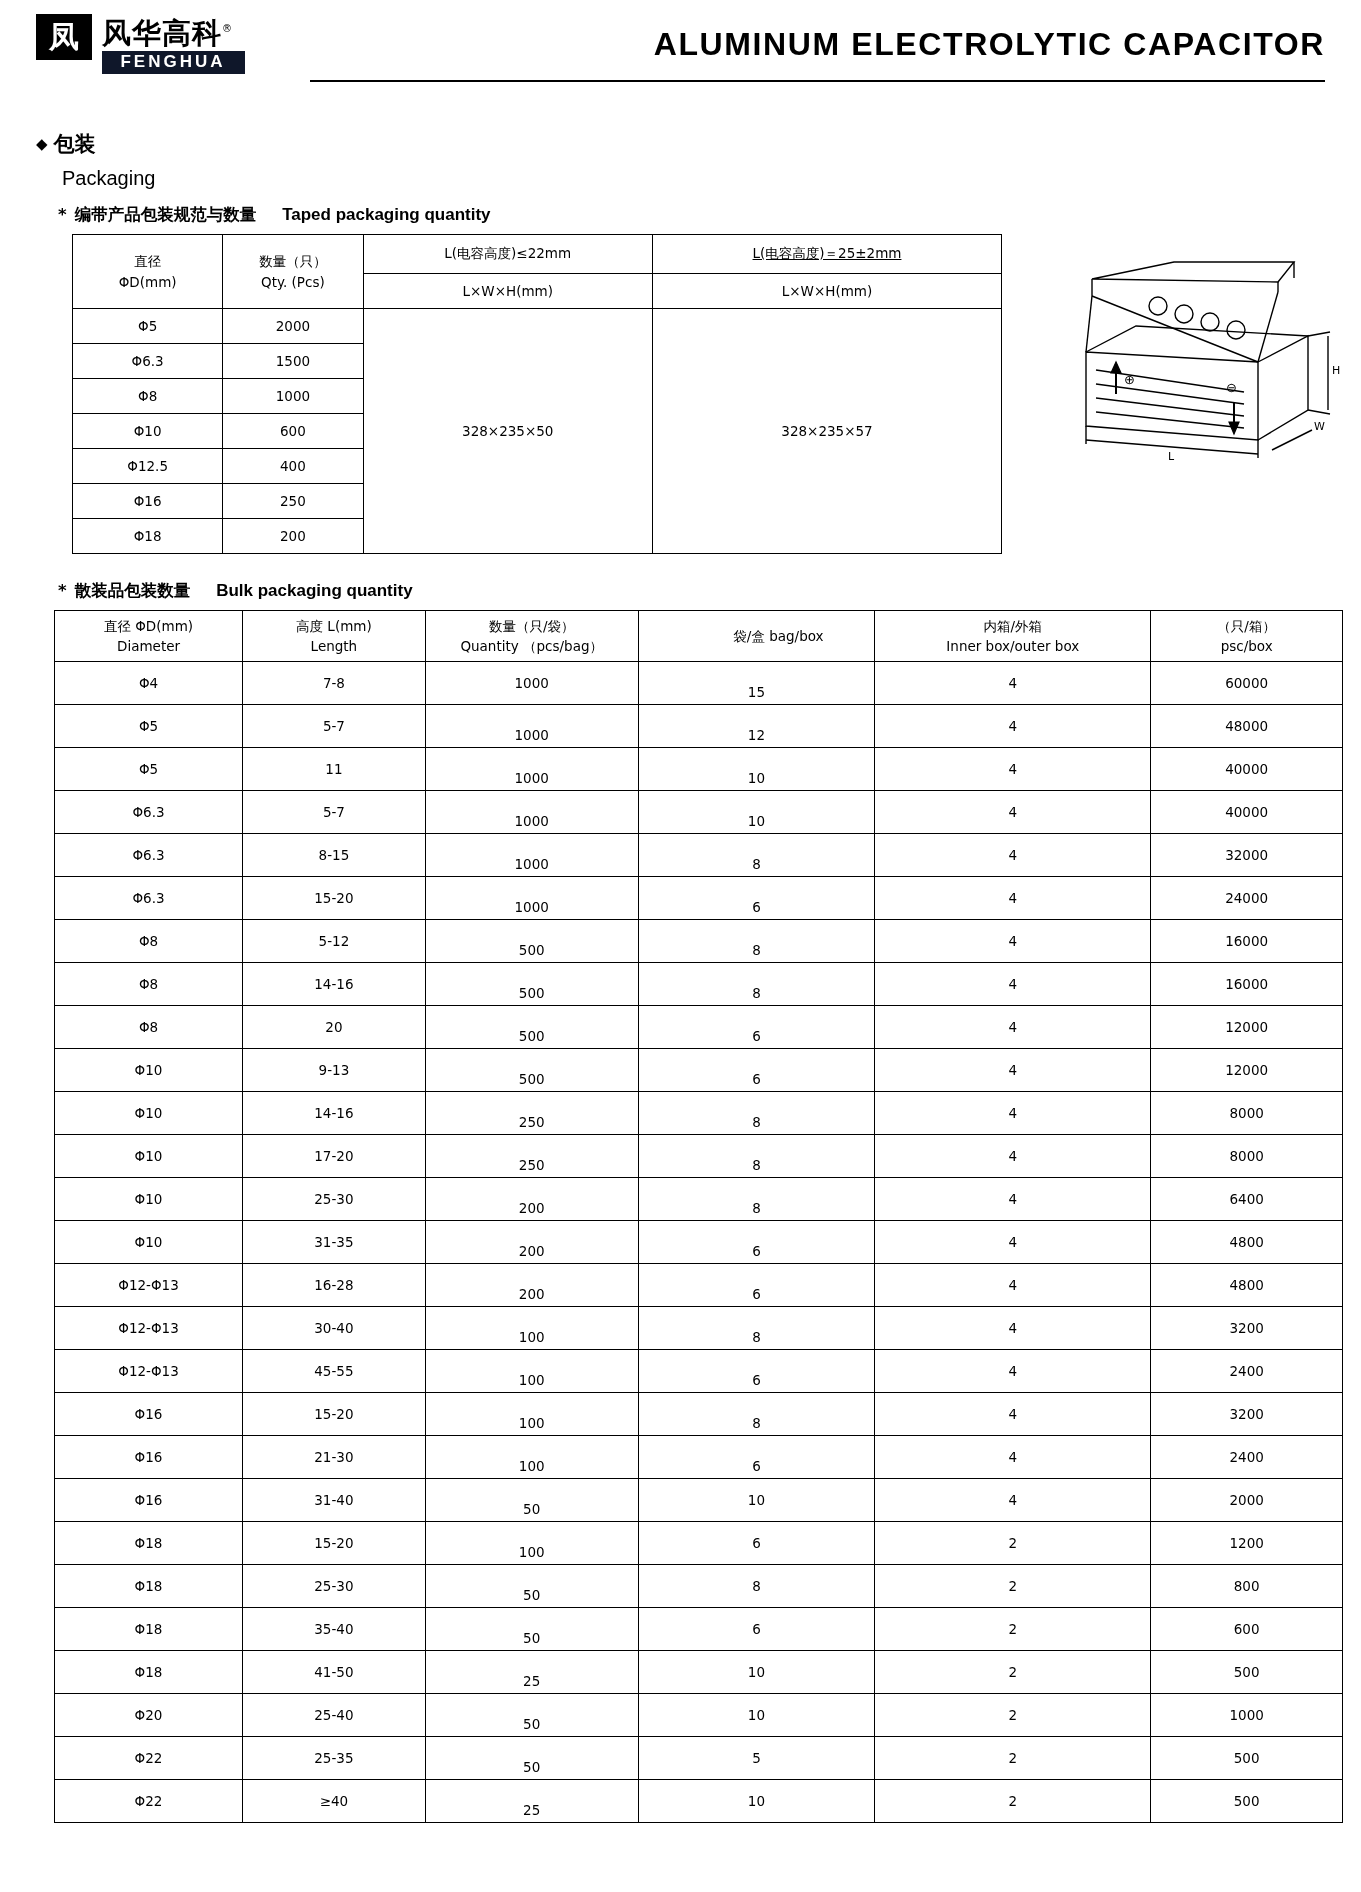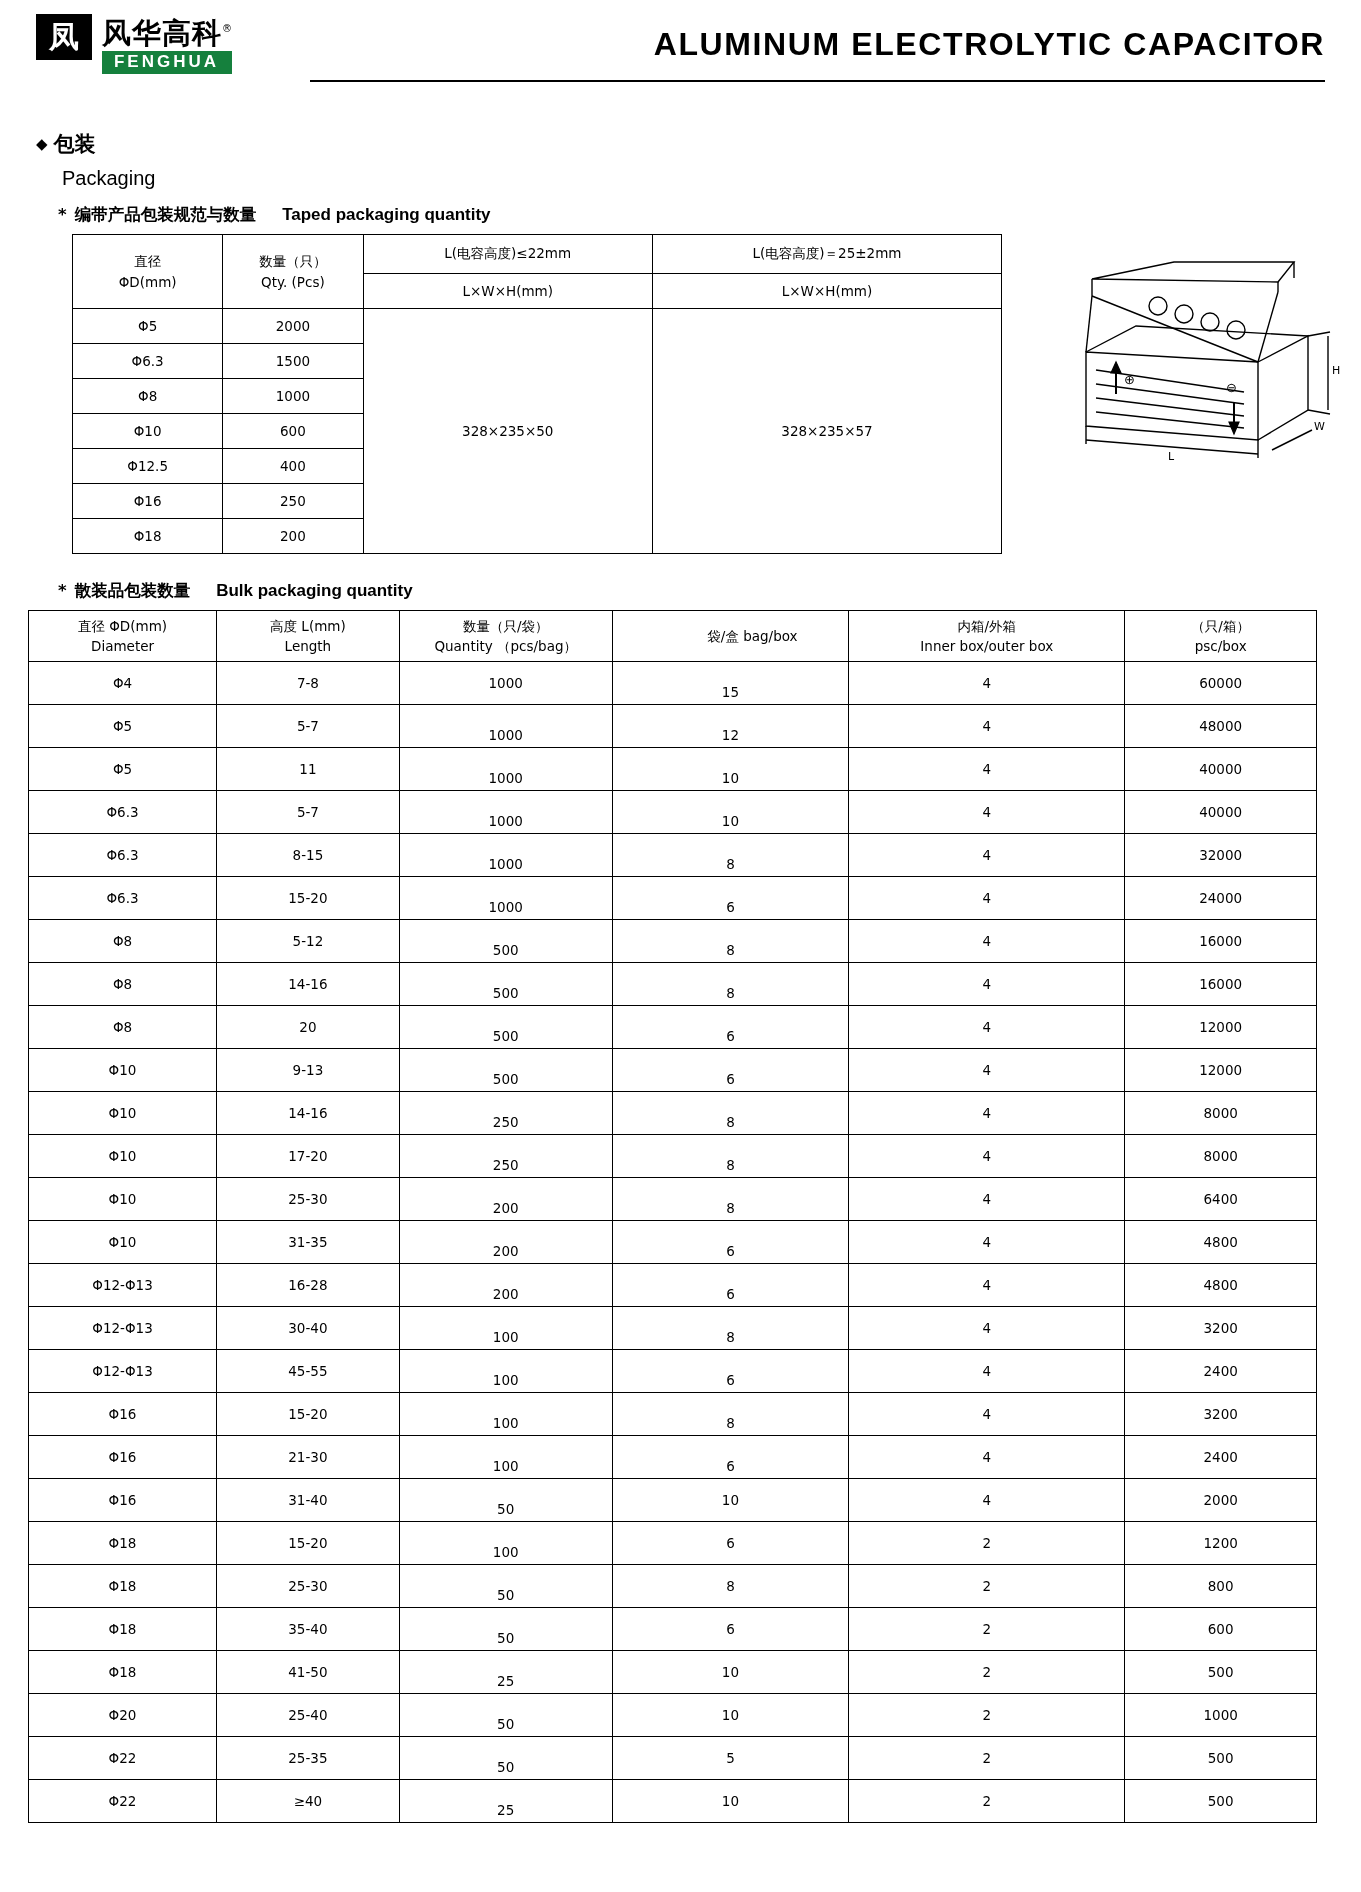--- a/index.html
+++ b/index.html
@@ -68,28 +68,28 @@
     font-family: "DejaVu Sans", sans-serif;
     position: relative;
   }
   .logo-cn .reg {
     font-size: 10px;
     vertical-align: super;
     font-weight: normal;
   }
   .logo-en {
     margin-top: 3px;
-    background: #15803d;
+    background: #0f172a;
     color: #fff;
     font-size: 17px;
     font-weight: bold;
     letter-spacing: 3px;
     padding: 1px 5px 2px 4px;
     text-align: center;
-    width: 130px;
+    width: 143px;
     box-sizing: border-box;
   }
   .header-title {
     position: absolute;
     right: 36px;
     top: 26px;
     font-size: 32px;
     font-weight: bold;
     letter-spacing: 1.6px;
   }
@@ -167,38 +167,38 @@
   }
   table.taped td {
     height: 34px;
   }
   table.taped .hdr td {
     height: 38px;
   }
   table.taped .c1 { width: 150px; }
   table.taped .c2 { width: 140px; }
   table.taped .c3 { width: 290px; }
-  table.taped .c4 { width: 350px; }
+  table.taped .c4 { width: 350px; text-decoration: underline; }
   .cell-2line {
     line-height: 1.55;
   }
 
   
   .box-figure {
     position: absolute;
     left: 990px;
     top: 10px;
     width: 280px;
     height: 250px;
   }
 
   
   table.bulk {
     width: 1289px;
-    margin-left: 28px;
+    margin-left: 54px;
     margin-top: 4px;
     font-size: 13.5px;
   }
   table.bulk td { height: 38px; }
   table.bulk thead td {
     height: 50px;
     line-height: 1.5;
   }
   table.bulk .bd { width: 190px; }
   table.bulk .bl { width: 185px; }

